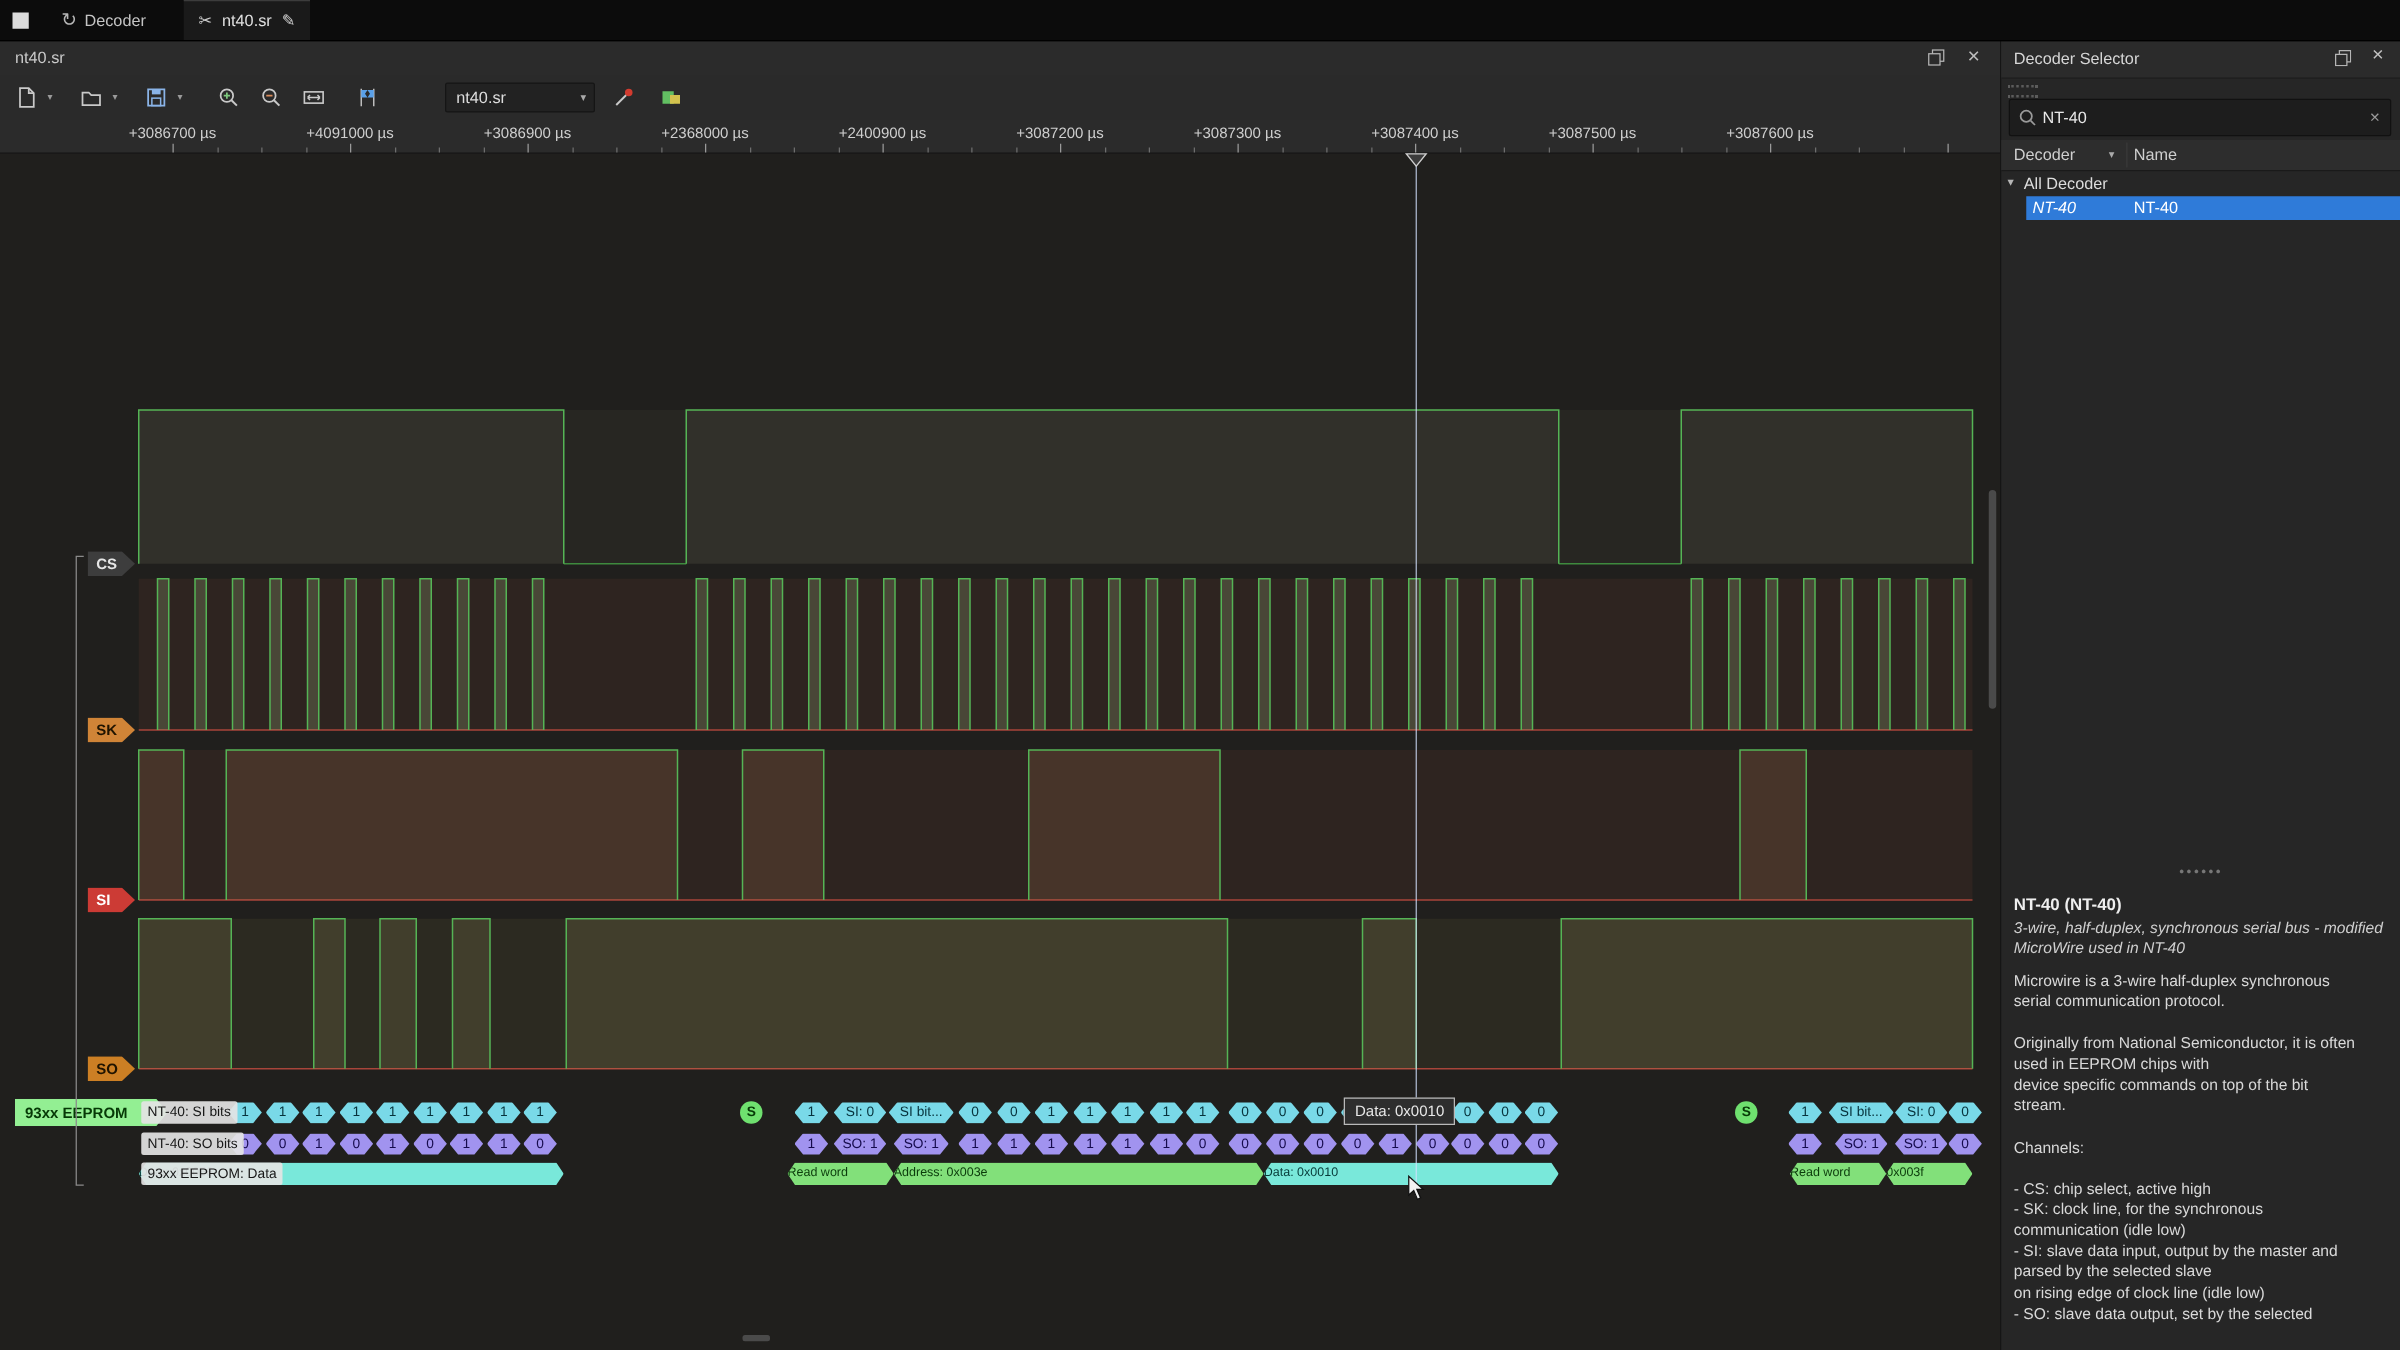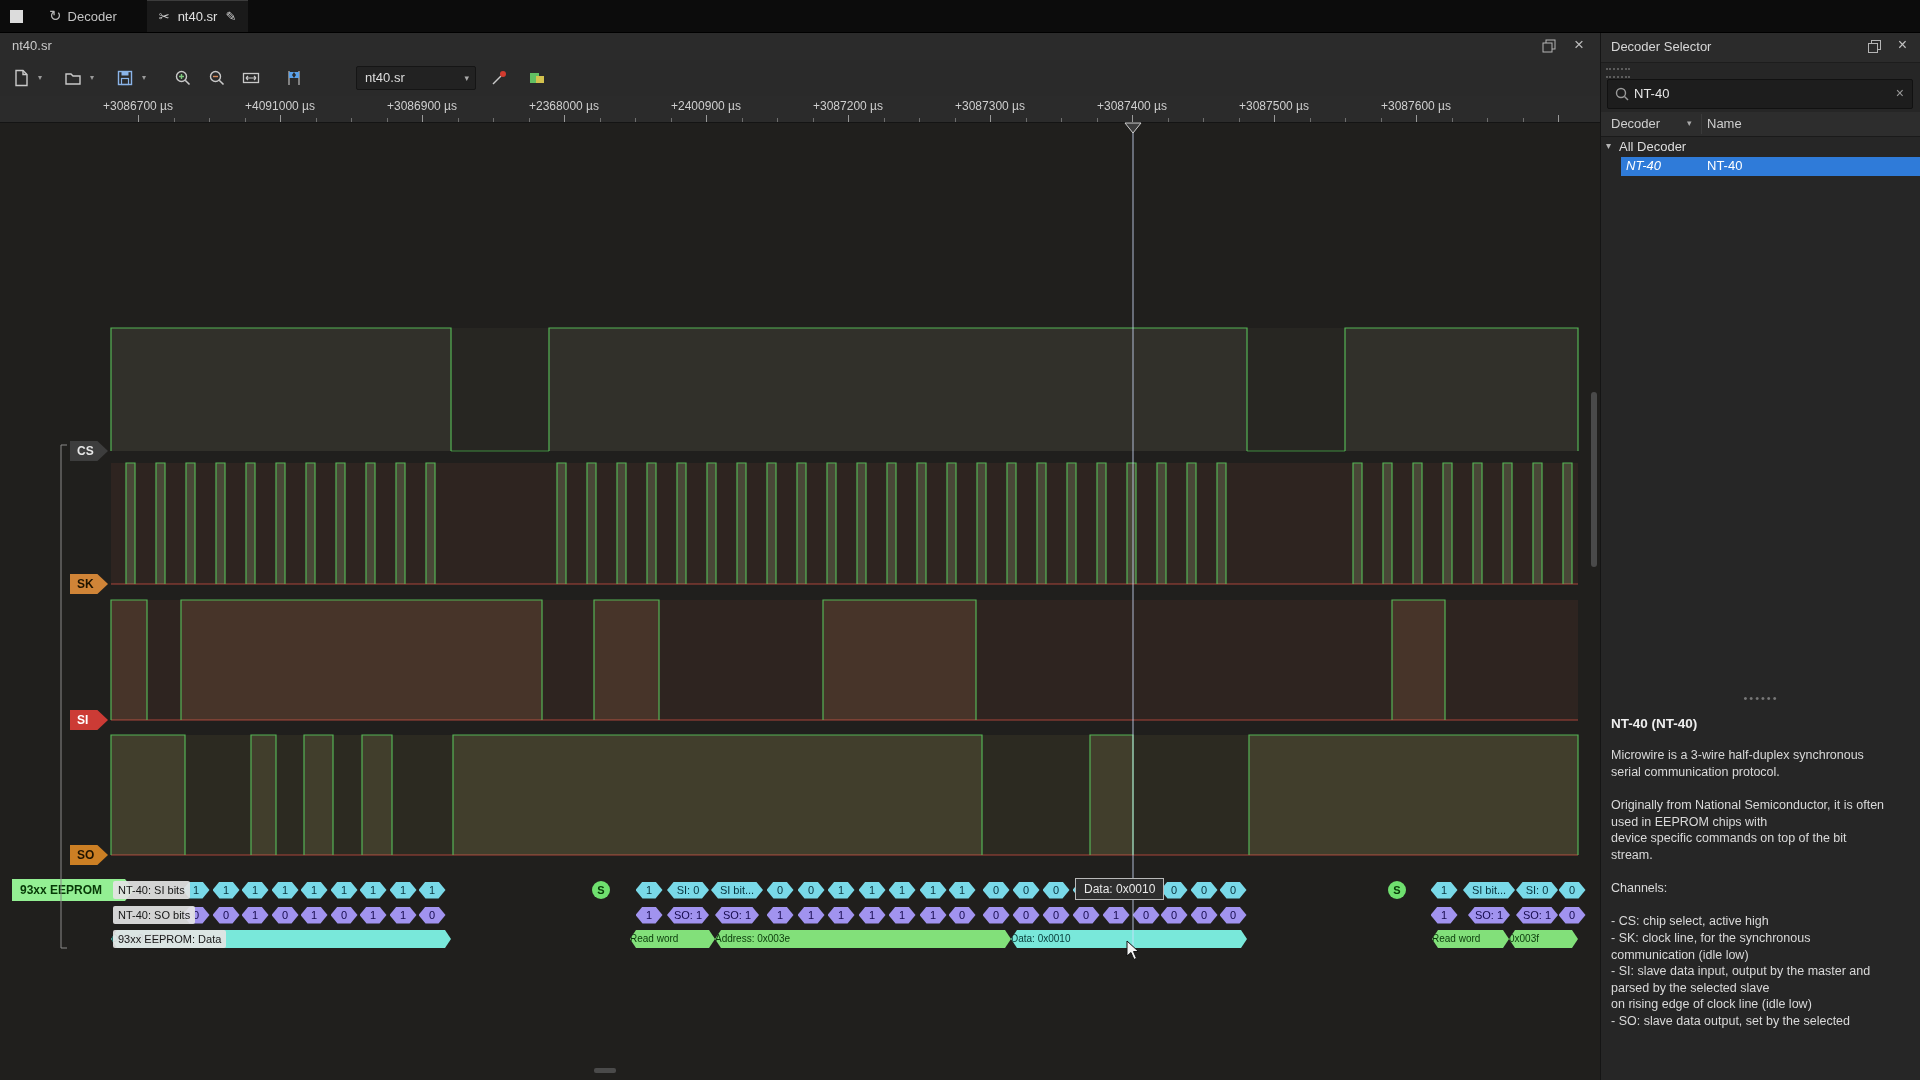--- a/index.html
+++ b/index.html
@@ -67,21 +67,21 @@
   .pcols .cdiv{position:absolute;left:100px;top:2px;width:1px;height:20px;background:#3a3a3a}
   .pcols .c2{position:absolute;left:106px;top:4px}
   .proot{position:absolute;left:0;top:106px;width:100%;height:19px;color:#ddd}
   .proot .exp{position:absolute;left:5px;top:2px;font-size:10px;color:#b5b5b5}
   .proot .rt{position:absolute;left:18px;top:1px}
   .psel{position:absolute;left:20px;top:125px;right:0;height:19px;background:#2f7bd9;color:#fff}
   .psel .c1{position:absolute;left:5px;top:1px;font-style:italic}
   .psel .c2{position:absolute;left:86px;top:1px}
   .psplit{position:absolute;left:0;top:662px;width:100%;height:10px;color:#777;text-align:center;font-size:11px;letter-spacing:2px;line-height:8px}
   .pdoc{position:absolute;left:10px;top:684px;width:300px;bottom:0;overflow:hidden}
-  .pdoc .dt{font-size:13.5px;font-weight:bold;color:#eee;margin-bottom:16px}
+  .pdoc .dt{font-size:13.5px;font-weight:bold;color:#eee;margin-bottom:3px}
   .pdoc .ds{font-size:12.5px;font-style:italic;color:#cfcfcf;margin-bottom:10px;line-height:1.3}
   .pdoc .db{font-size:12.5px;color:#d9d9d9;line-height:1.33;white-space:pre-line}
 </style>
 </head>
 <body>
 
 <div class="app">
 
   <div class="topbar">
     <div class="appicon"></div>
@@ -489,20 +489,21 @@
     </div>
     <div class="psel">
       <span class="c1">NT-40</span>
       <span class="c2">NT-40</span>
     </div>
 
     <div class="psplit">••••••</div>
 
     <div class="pdoc">
       <div class="dt">NT-40 (NT-40)</div>
+      <div class="ds">3-wire, half-duplex, synchronous serial bus - modified MicroWire used in NT-40</div>
       <div class="db">Microwire is a 3-wire half-duplex synchronous
 serial communication protocol.
 
 Originally from National Semiconductor, it is often
 used in EEPROM chips with
 device specific commands on top of the bit
 stream.
 
 Channels:
 

